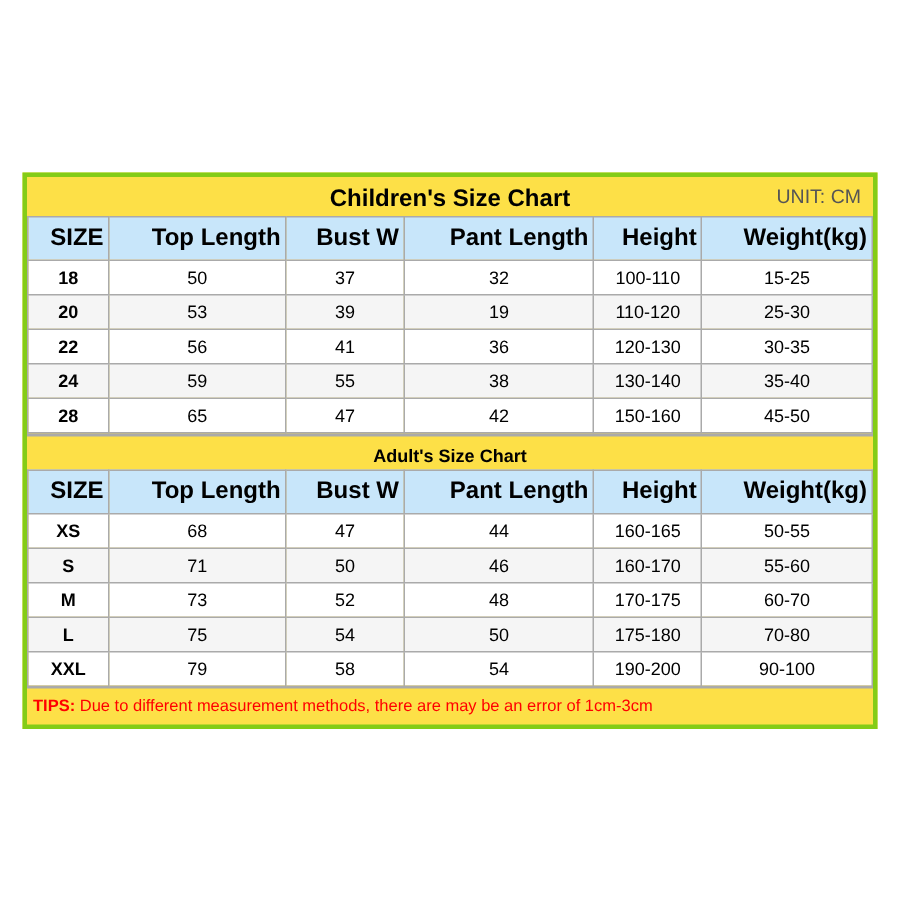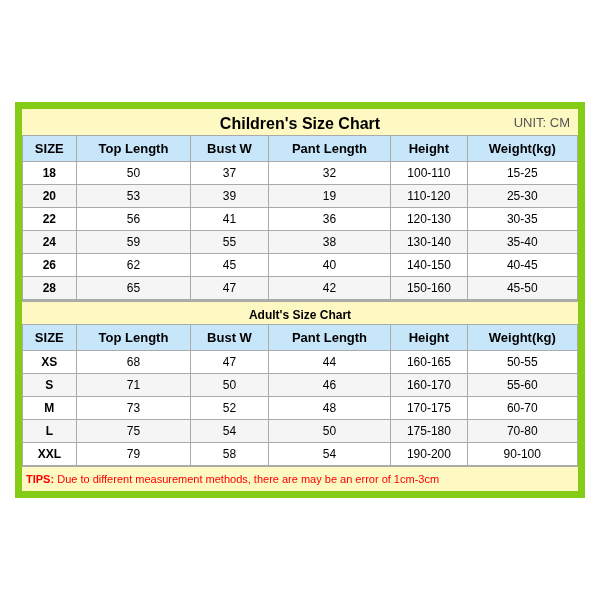--- a/index.html
+++ b/index.html
@@ -7,22 +7,22 @@
       width: 600px;
       height: 600px;
       background: #fff;
       font-family: Arial, sans-serif;
       display: flex;
       align-items: center;
       justify-content: center;
     }
     .container {
       width: 570px;
-      border: 7px solid #84cc16;
-      background: #fef9c3;
+      border: 3px solid #84cc16;
+      background: #fde047;
     }
     .section-header {
       text-align: center;
       padding: 6px 0 2px 0;
       position: relative;
     }
     .section-header h2 {
       font-size: 16px;
       font-weight: bold;
       color: #000;
@@ -36,23 +36,23 @@
       color: #555;
     }
     table {
       width: 100%;
       border-collapse: collapse;
     }
     thead tr th {
       background: #c8e6fa;
       border: 1px solid #aaa;
       padding: 5px 3px;
-      font-size: 13px;
-      font-weight: bold;
-      text-align: center;
+      font-size: 16px;
+      font-weight: bold;
+      text-align: right;
       color: #000;
     }
     tbody tr td {
       border: 1px solid #aaa;
       padding: 4px 3px;
       font-size: 12px;
       text-align: center;
       color: #000;
     }
     tbody tr:nth-child(odd) td {
@@ -131,28 +131,20 @@
           <td>120-130</td>
           <td>30-35</td>
         </tr>
         <tr>
           <td>24</td>
           <td>59</td>
           <td>55</td>
           <td>38</td>
           <td>130-140</td>
           <td>35-40</td>
-        </tr>
-        <tr>
-          <td>26</td>
-          <td>62</td>
-          <td>45</td>
-          <td>40</td>
-          <td>140-150</td>
-          <td>40-45</td>
         </tr>
         <tr>
           <td>28</td>
           <td>65</td>
           <td>47</td>
           <td>42</td>
           <td>150-160</td>
           <td>45-50</td>
         </tr>
       </tbody>

